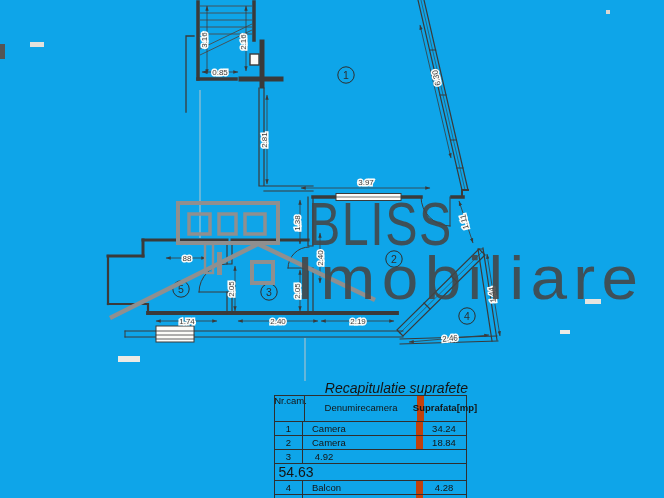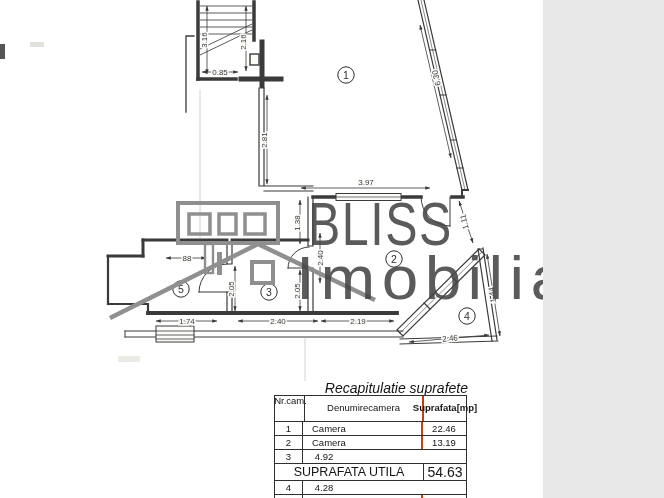--- a/index.html
+++ b/index.html
@@ -1,33 +1,33 @@
 <!DOCTYPE html>
 <html><head>
 <meta charset="utf-8">
 <style>
   html,body{margin:0;padding:0;background:#e8e8e8;}
-  #page{position:relative;width:543px;height:498px;background:#ffffff;overflow:hidden;
+  #page{position:relative;width:664px;height:498px;background:#0ea5e9;overflow:hidden;
         font-family:"Liberation Sans", sans-serif;color:#1c1c1c;}
   svg text{font-family:"Liberation Sans", sans-serif;}
   .dim{font-size:8px;fill:#3a3a3a;text-anchor:middle;
        paint-order:stroke;stroke:#fbfbf8;stroke-width:3px;}
   .roomnum{font-size:10.5px;fill:#2e2e2e;text-anchor:middle;}
   
   .wm{position:absolute;line-height:1;color:#454545;opacity:.88;white-space:nowrap;}
   .wm1{left:308px;top:193px;font-size:62px;transform:scaleX(.78);transform-origin:0 0;letter-spacing:2px;}
   .wm2{left:296px;top:247px;font-size:62px;transform:scaleX(1.06);transform-origin:0 0;letter-spacing:6px;}
   
   .tbl-title{position:absolute;left:272px;top:380px;width:196px;text-align:right;font-size:14px;color:#141414;font-style:italic;}
   .tbl{position:absolute;left:274px;top:395px;width:191px;border:1px solid #2f2f2f;font-size:9.5px;color:#141414;background:transparent;}
   .tr{display:flex;border-top:1px solid #2f2f2f;align-items:stretch;}
   .tr:first-child{border-top:none;}
   .c{display:flex;align-items:center;}
   .c1{width:27px;border-right:1px solid #2f2f2f;justify-content:center;text-align:center;}
-  .c2{width:120px;border-right:2px solid #c2410c;padding-left:9px;box-sizing:border-box;}
+  .c2{width:120px;border-right:7px solid #c2410c;padding-left:9px;box-sizing:border-box;}
   .c3{width:42px;justify-content:center;text-align:center;}
   .hdr{height:25px;}
   .hdr .c{flex-direction:row;justify-content:center;line-height:10.5px;}
   .hdr .c1{padding-left:2px;align-items:flex-start;}
   .hdr .c2{padding-left:0;align-items:center;}
   .hdr .c3{font-weight:bold;}
   .row{height:13px;}
   .rowT{height:16px;}
   .merge{width:148px;border-right:1px solid #2f2f2f;justify-content:center;font-size:12.5px;}
   .rowT .c3{font-size:14px;}
@@ -192,39 +192,39 @@
       </div>
       <div class="c c3">
         <span>Suprafata</span>
         <span>[mp]</span>
       </div>
     </div>
 
     <div class="tr row">
       <div class="c c1">1</div>
       <div class="c c2">Camera</div>
-      <div class="c c3">22.46</div>
+      <div class="c c3">34.24</div>
     </div>
     <div class="tr row">
       <div class="c c1">2</div>
       <div class="c c2">Camera</div>
-      <div class="c c3">13.19</div>
+      <div class="c c3">18.84</div>
     </div>
     <div class="tr row">
       <div class="c c1">3</div>
       <div class="c c3">4.92</div>
     </div>
 
     <div class="tr rowT">
-      <div class="c merge">SUPRAFATA UTILA</div>
       <div class="c c3">54.63</div>
     </div>
 
     <div class="tr row">
       <div class="c c1">4</div>
+      <div class="c c2">Balcon</div>
       <div class="c c3">4.28</div>
     </div>
     <div class="tr row">
       <div class="c c1">5</div>
       <div class="c c2">Scara acces</div>
       <div class="c c3">3.21</div>
     </div>
   </div>
 
   <div class="speck" style="left:0;top:44px;width:5px;height:15px;background:#555;"></div>

